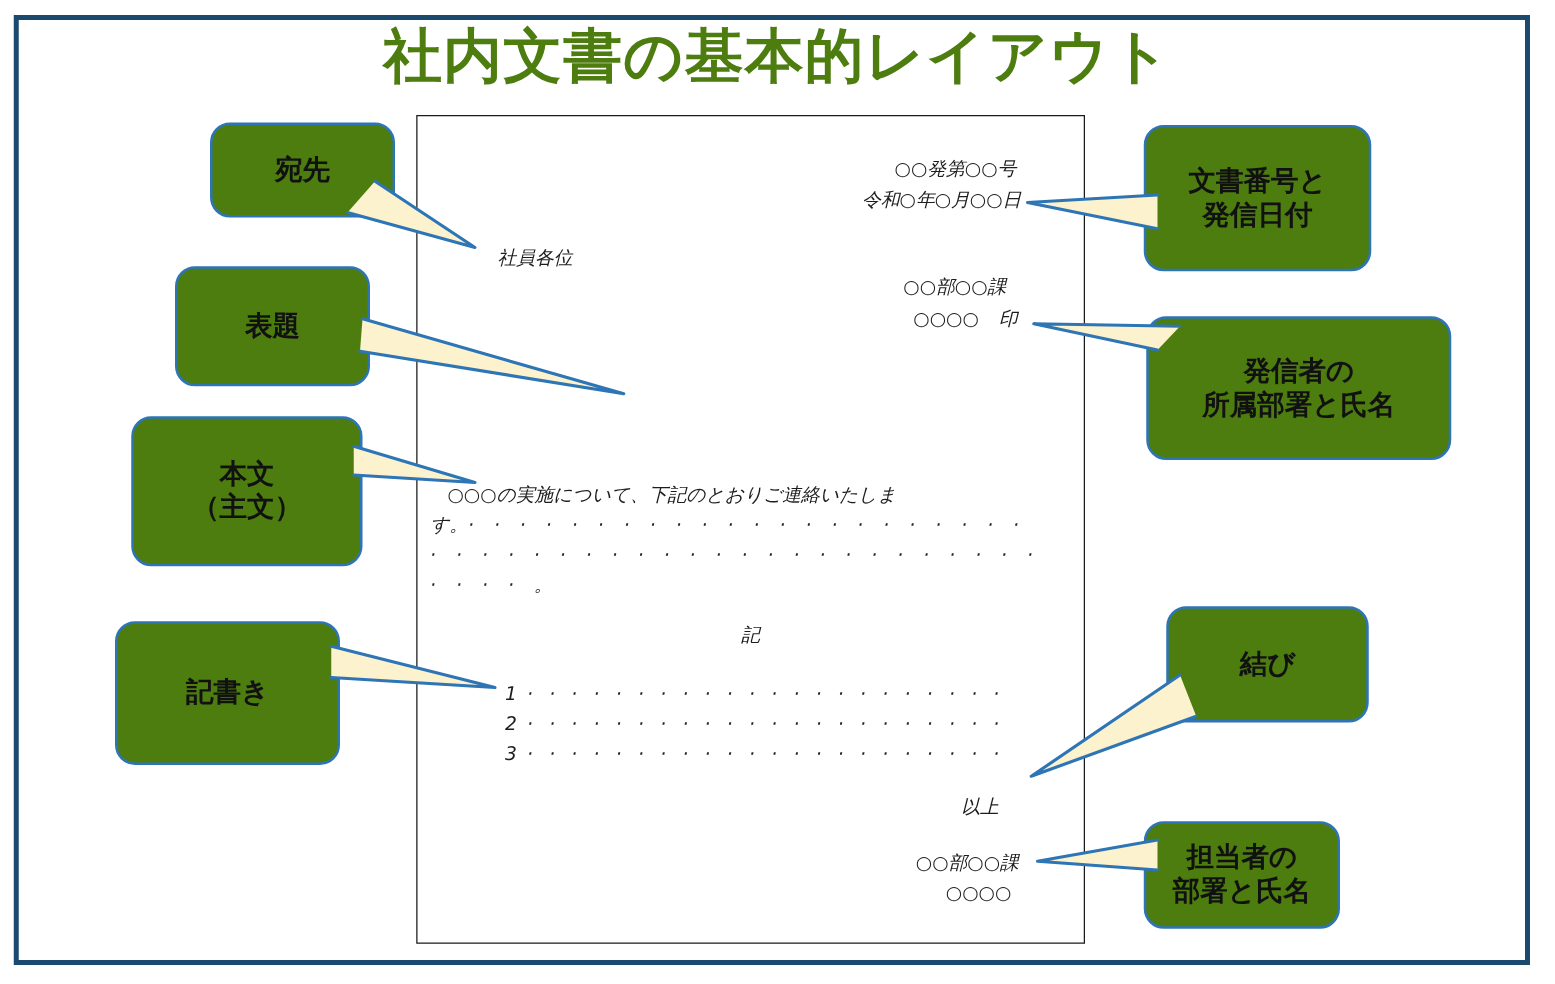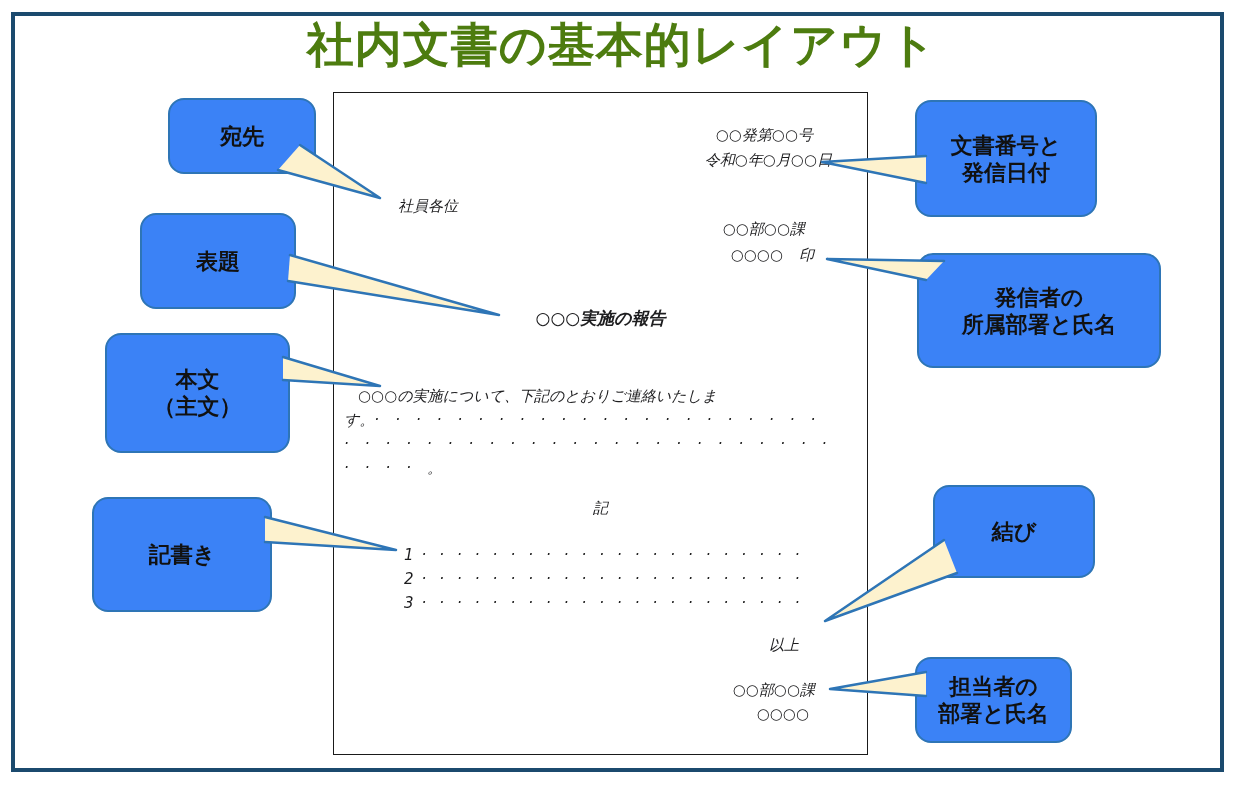--- a/index.html
+++ b/index.html
@@ -23,46 +23,45 @@
   }
   .doc-line{
     position:absolute;font-size:15px;line-height:18px;white-space:nowrap;color:#1d1d1f;
   }
   .doc-subject{font-size:17px;font-weight:700;width:100%;text-align:center;}
   .doc-center{width:100%;text-align:center;}
   .dots{letter-spacing:16px;color:#222;}
   .idots{letter-spacing:13px;margin-left:8px;}
   .seal{margin-left:16px;}
   .callout{
-    position:absolute;background:#3b82f6;border:2.5px solid #2e75b6;
+    position:absolute;background:#4d7c0f;border:2.5px solid #2e75b6;
     border-radius:16px;box-sizing:border-box;
   }
   .tail{position:absolute;overflow:visible;pointer-events:none;z-index:1;}
   .tail-fill{fill:#fdf2ce;}
   .tail-stroke{fill:none;stroke:#2e75b6;stroke-width:2.5;stroke-linejoin:round;stroke-linecap:round;}
   .callout-label{
     position:absolute;inset:0;z-index:2;
     display:flex;flex-direction:column;align-items:center;justify-content:center;
     font-size:22px;font-weight:700;line-height:27px;color:#111;text-align:center;
   }
 </style>
 </head>
 <body>
 
 <div class="frame"></div>
 
 <h1 class="page-title">社内文書の基本的レイアウト</h1>
 
 <div class="document">
   <div class="doc-line" style="top:33px;right:54px;">○○発第○○号</div>
-  <div class="doc-line" style="top:58px;right:35px;">令和○年○月○○日</div>
+  <div class="doc-line" style="top:58px;right:50px;">令和○年○月○○日</div>
   <div class="doc-line" style="top:104px;left:64px;">社員各位</div>
   <div class="doc-line" style="top:127px;right:62px;">○○部○○課</div>
   <div class="doc-line" style="top:153px;right:53px;"><span>○○○○</span><span class="seal">印</span></div>
-  <div class="doc-line doc-subject" style="top:216px;left:0;">○○○実施の報告</div>
 
   <div class="doc-line" style="top:294px;left:10px;padding-left:14px;">○○○の実施について、下記のとおりご連絡いたしま</div>
   <div class="doc-line" style="top:318px;left:10px;"><span>す。</span><span class="dots">······················</span></div>
   <div class="doc-line" style="top:342px;left:10px;"><span class="dots">························</span></div>
   <div class="doc-line" style="top:366px;left:10px;"><span class="dots">····</span><span>。</span></div>
 
   <div class="doc-line doc-center" style="top:406px;left:0;">記</div>
 
   <div class="doc-line" style="top:453px;left:70px;"><span>1</span><span class="dots idots">······················</span></div>
   <div class="doc-line" style="top:477px;left:70px;"><span>2</span><span class="dots idots">······················</span></div>

